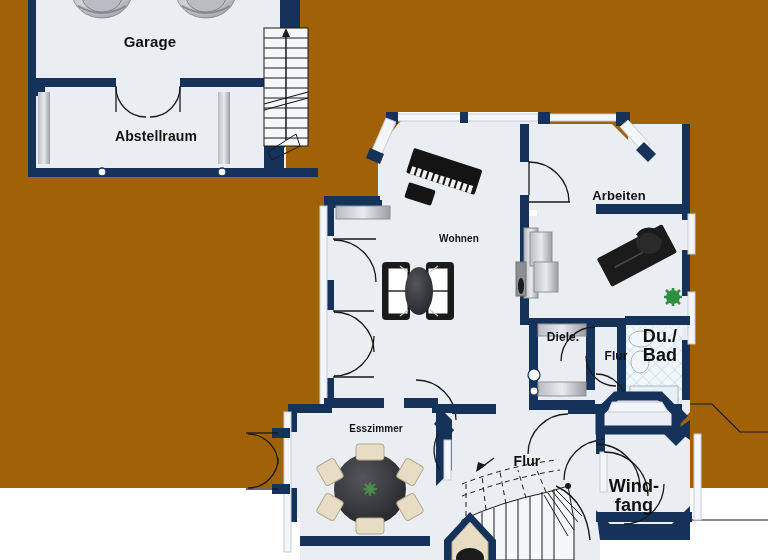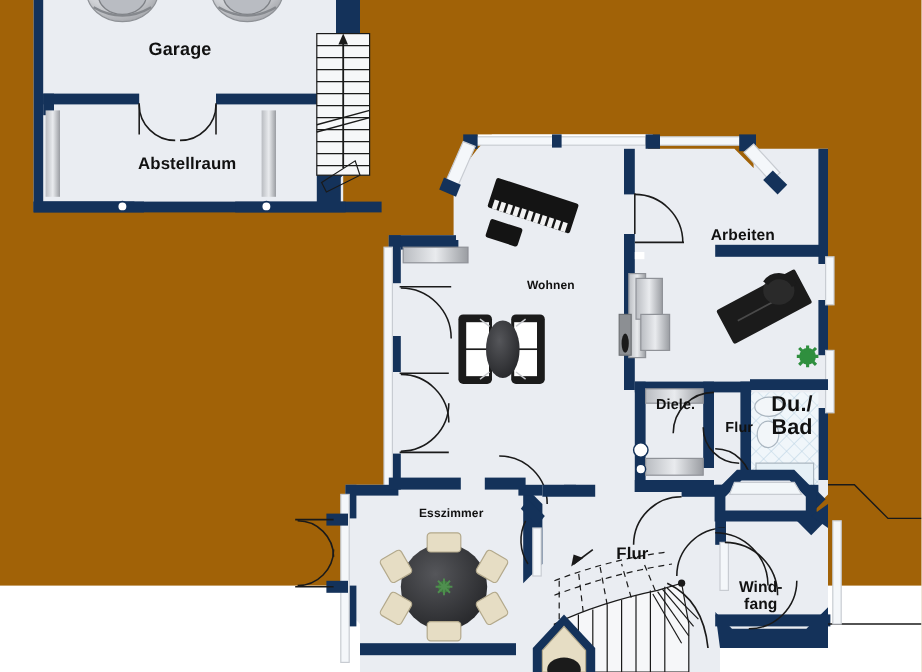--- a/index.html
+++ b/index.html
@@ -375,16 +375,16 @@
 <div class="lbl" style="left:150px;top:42px;font-size:15px">Garage</div>
 <div class="lbl" style="left:156px;top:136px;font-size:14px">Abstellraum</div>
 <div class="lbl" style="left:459px;top:239px;font-size:10px">Wohnen</div>
 <div class="lbl" style="left:619px;top:196px;font-size:13px">Arbeiten</div>
 <div class="lbl" style="left:563px;top:337px;font-size:12px">Diele.</div>
 <div class="lbl" style="left:616px;top:356px;font-size:12px">Flur</div>
 <div class="lbl" style="left:660px;top:346px;font-size:18px">Du./
 Bad</div>
 <div class="lbl" style="left:376px;top:429px;font-size:10px">Esszimmer</div>
 <div class="lbl" style="left:527px;top:461px;font-size:14px">Flur</div>
-<div class="lbl" style="left:634px;top:496px;font-size:13px">Wind-
+<div class="lbl" style="left:634px;top:496px;font-size:18px">Wind-
 fang</div>
 
 </div>
 
 </body></html>

